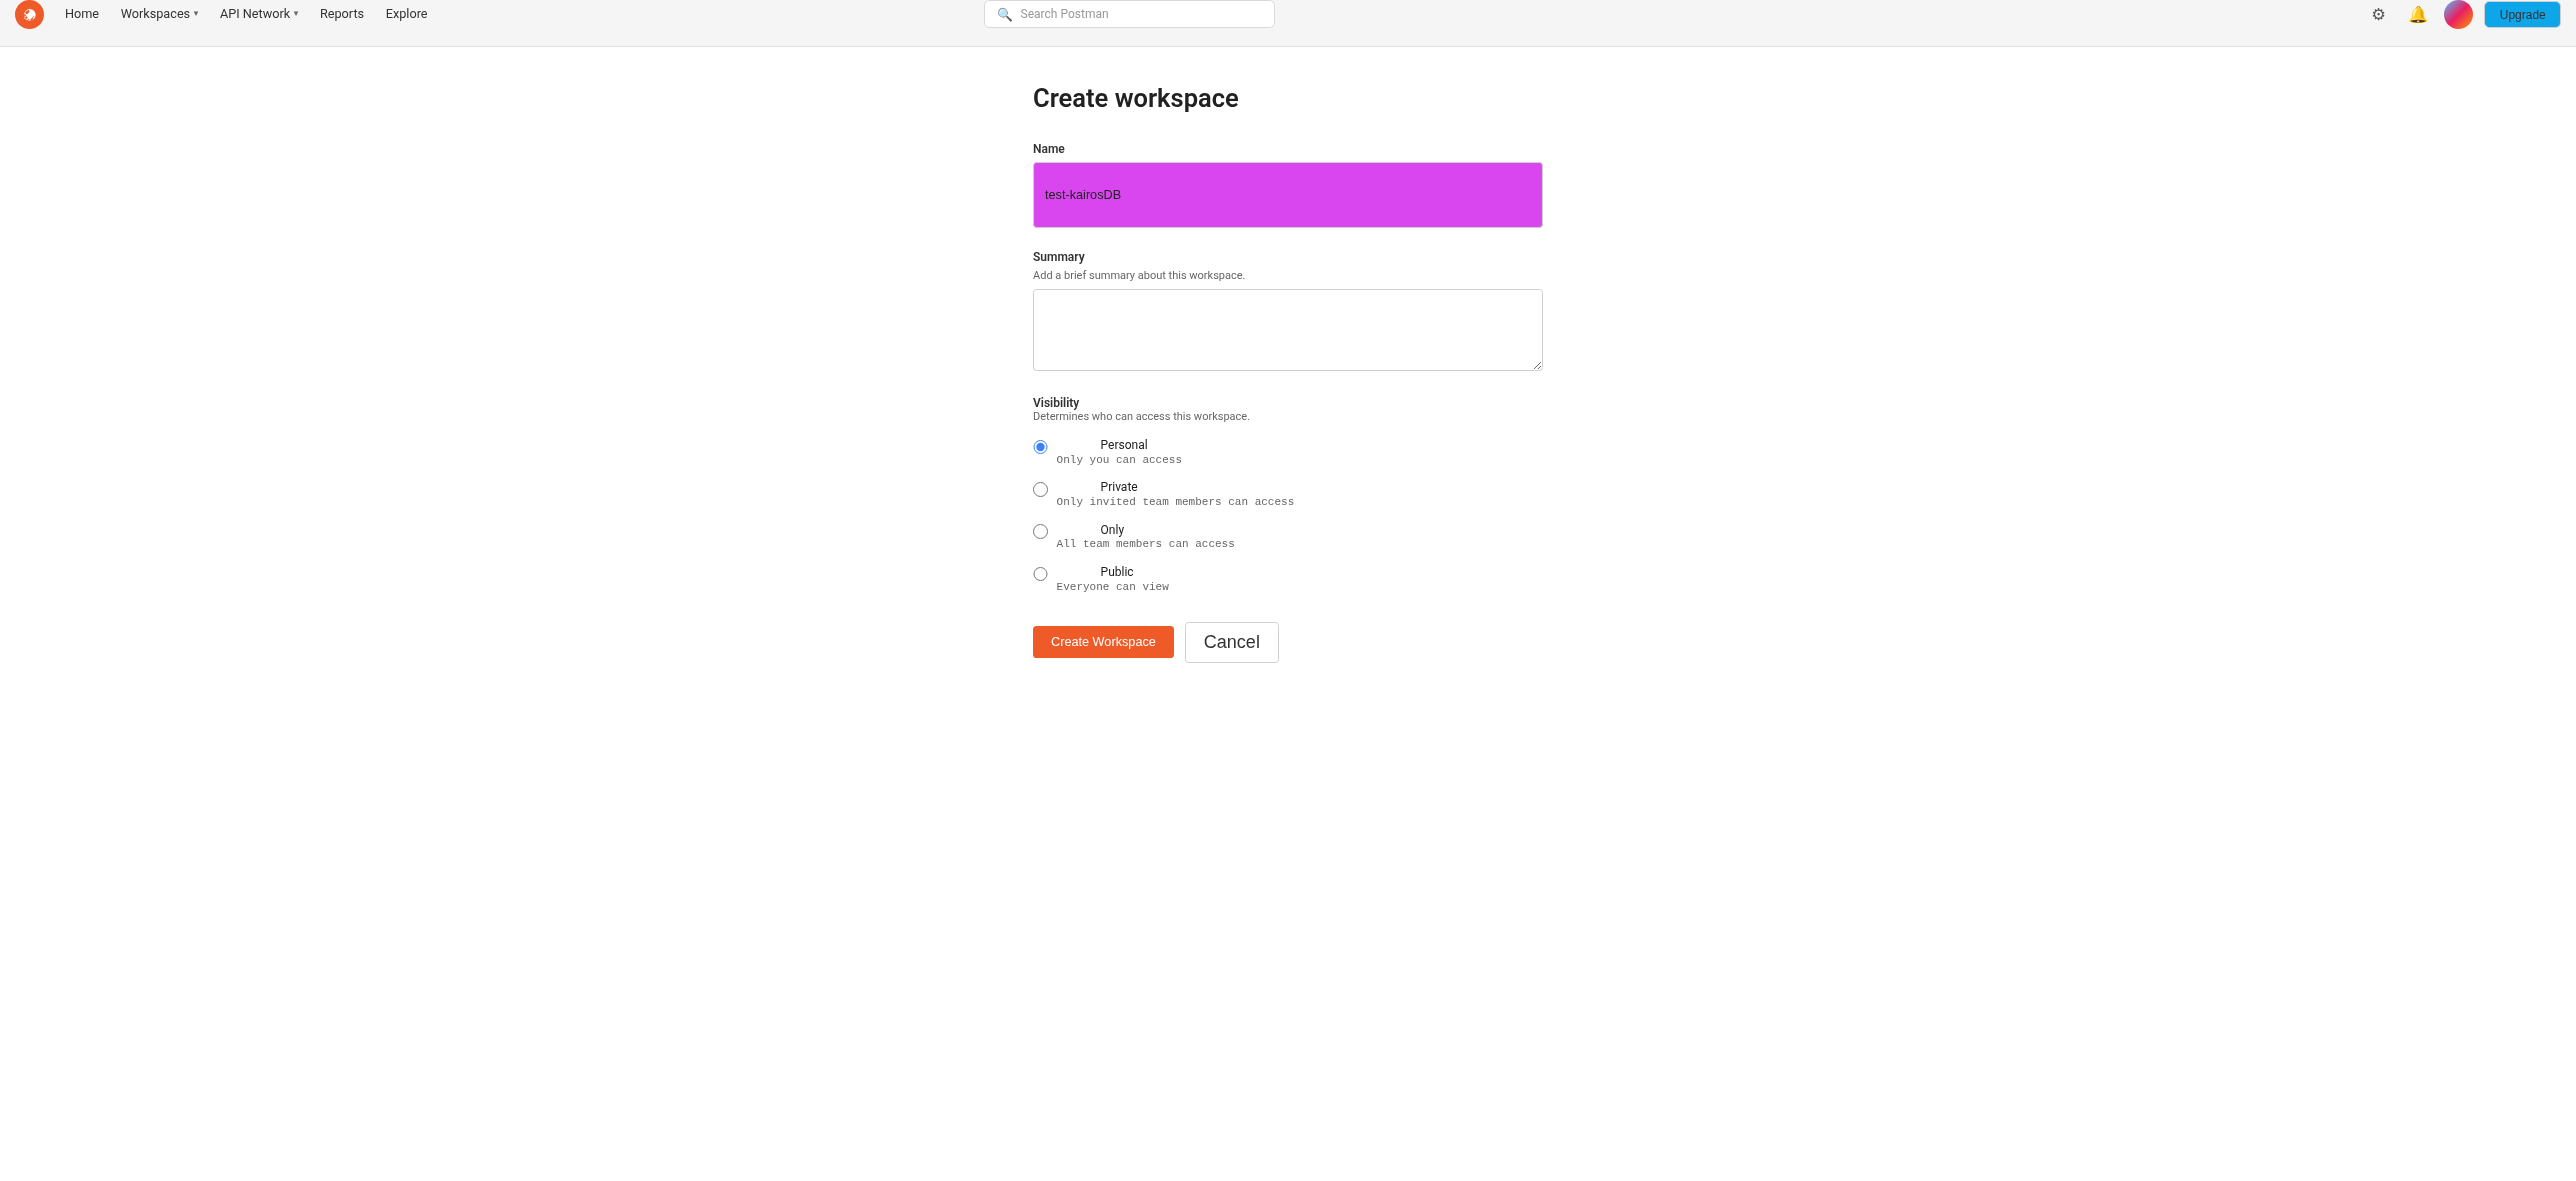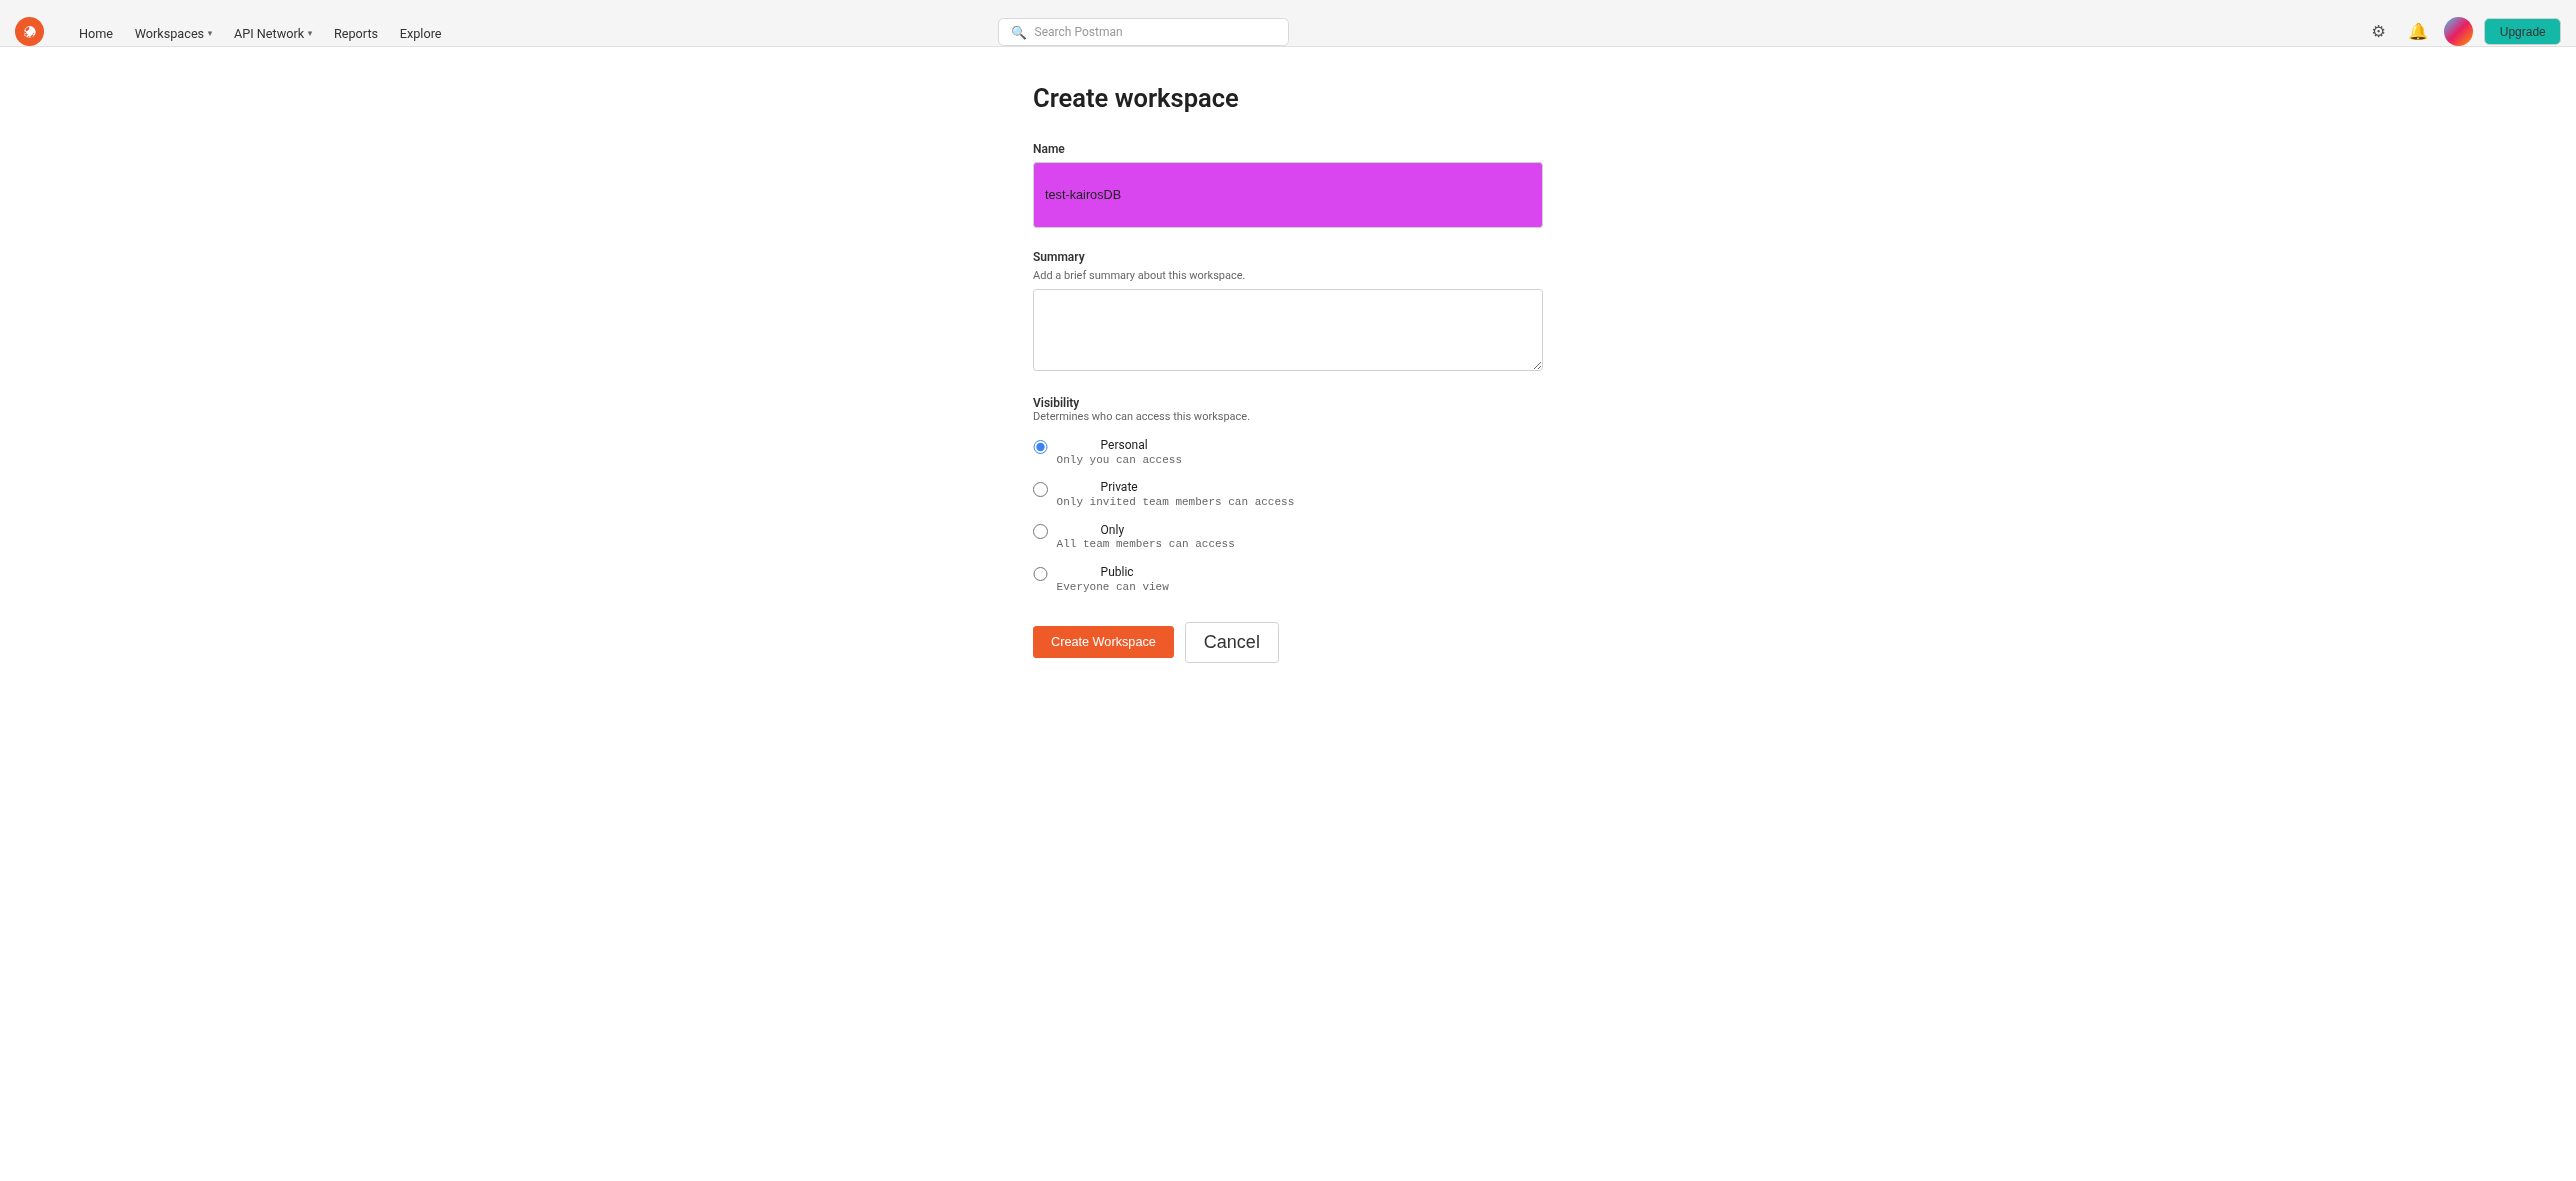--- a/index.html
+++ b/index.html
@@ -11,26 +11,26 @@
     body {
       font-family: -apple-system, BlinkMacSystemFont, 'Segoe UI', Roboto, sans-serif;
       background-color: #ffffff;
       color: #212121;
       font-size: 12.7px;
     }
 
     
     .navbar {
       display: flex;
-      align-items: flex-end;
+      align-items: flex-start;
       height: 47px;
       padding: 0 14.6px;
       background-color: #f5f5f5;
       border-bottom: 0.9px solid #e0e0e0;
-      gap: 19px;
+      gap: 5px;
     }
 
     .navbar-logo {
       width: 29px;
       height: 29px;
       background-color: #ef5a29;
       border-radius: 50%;
       display: flex;
       align-items: center;
       justify-content: center;
@@ -125,21 +125,21 @@
       justify-content: center;
       font-size: 11px;
       color: white;
       font-weight: 600;
     }
 
     .upgrade-btn {
       padding: 5.5px 14.6px;
       border: 0.9px solid #d0d0d0;
       border-radius: 5.5px;
-      background: #14b8a6;
+      background: #0ea5e9;
       color: #333;
       font-size: 12px;
       cursor: pointer;
       white-space: nowrap;
     }
 
     
     .main-content {
       max-width: 546px;
       margin: 36px auto;

